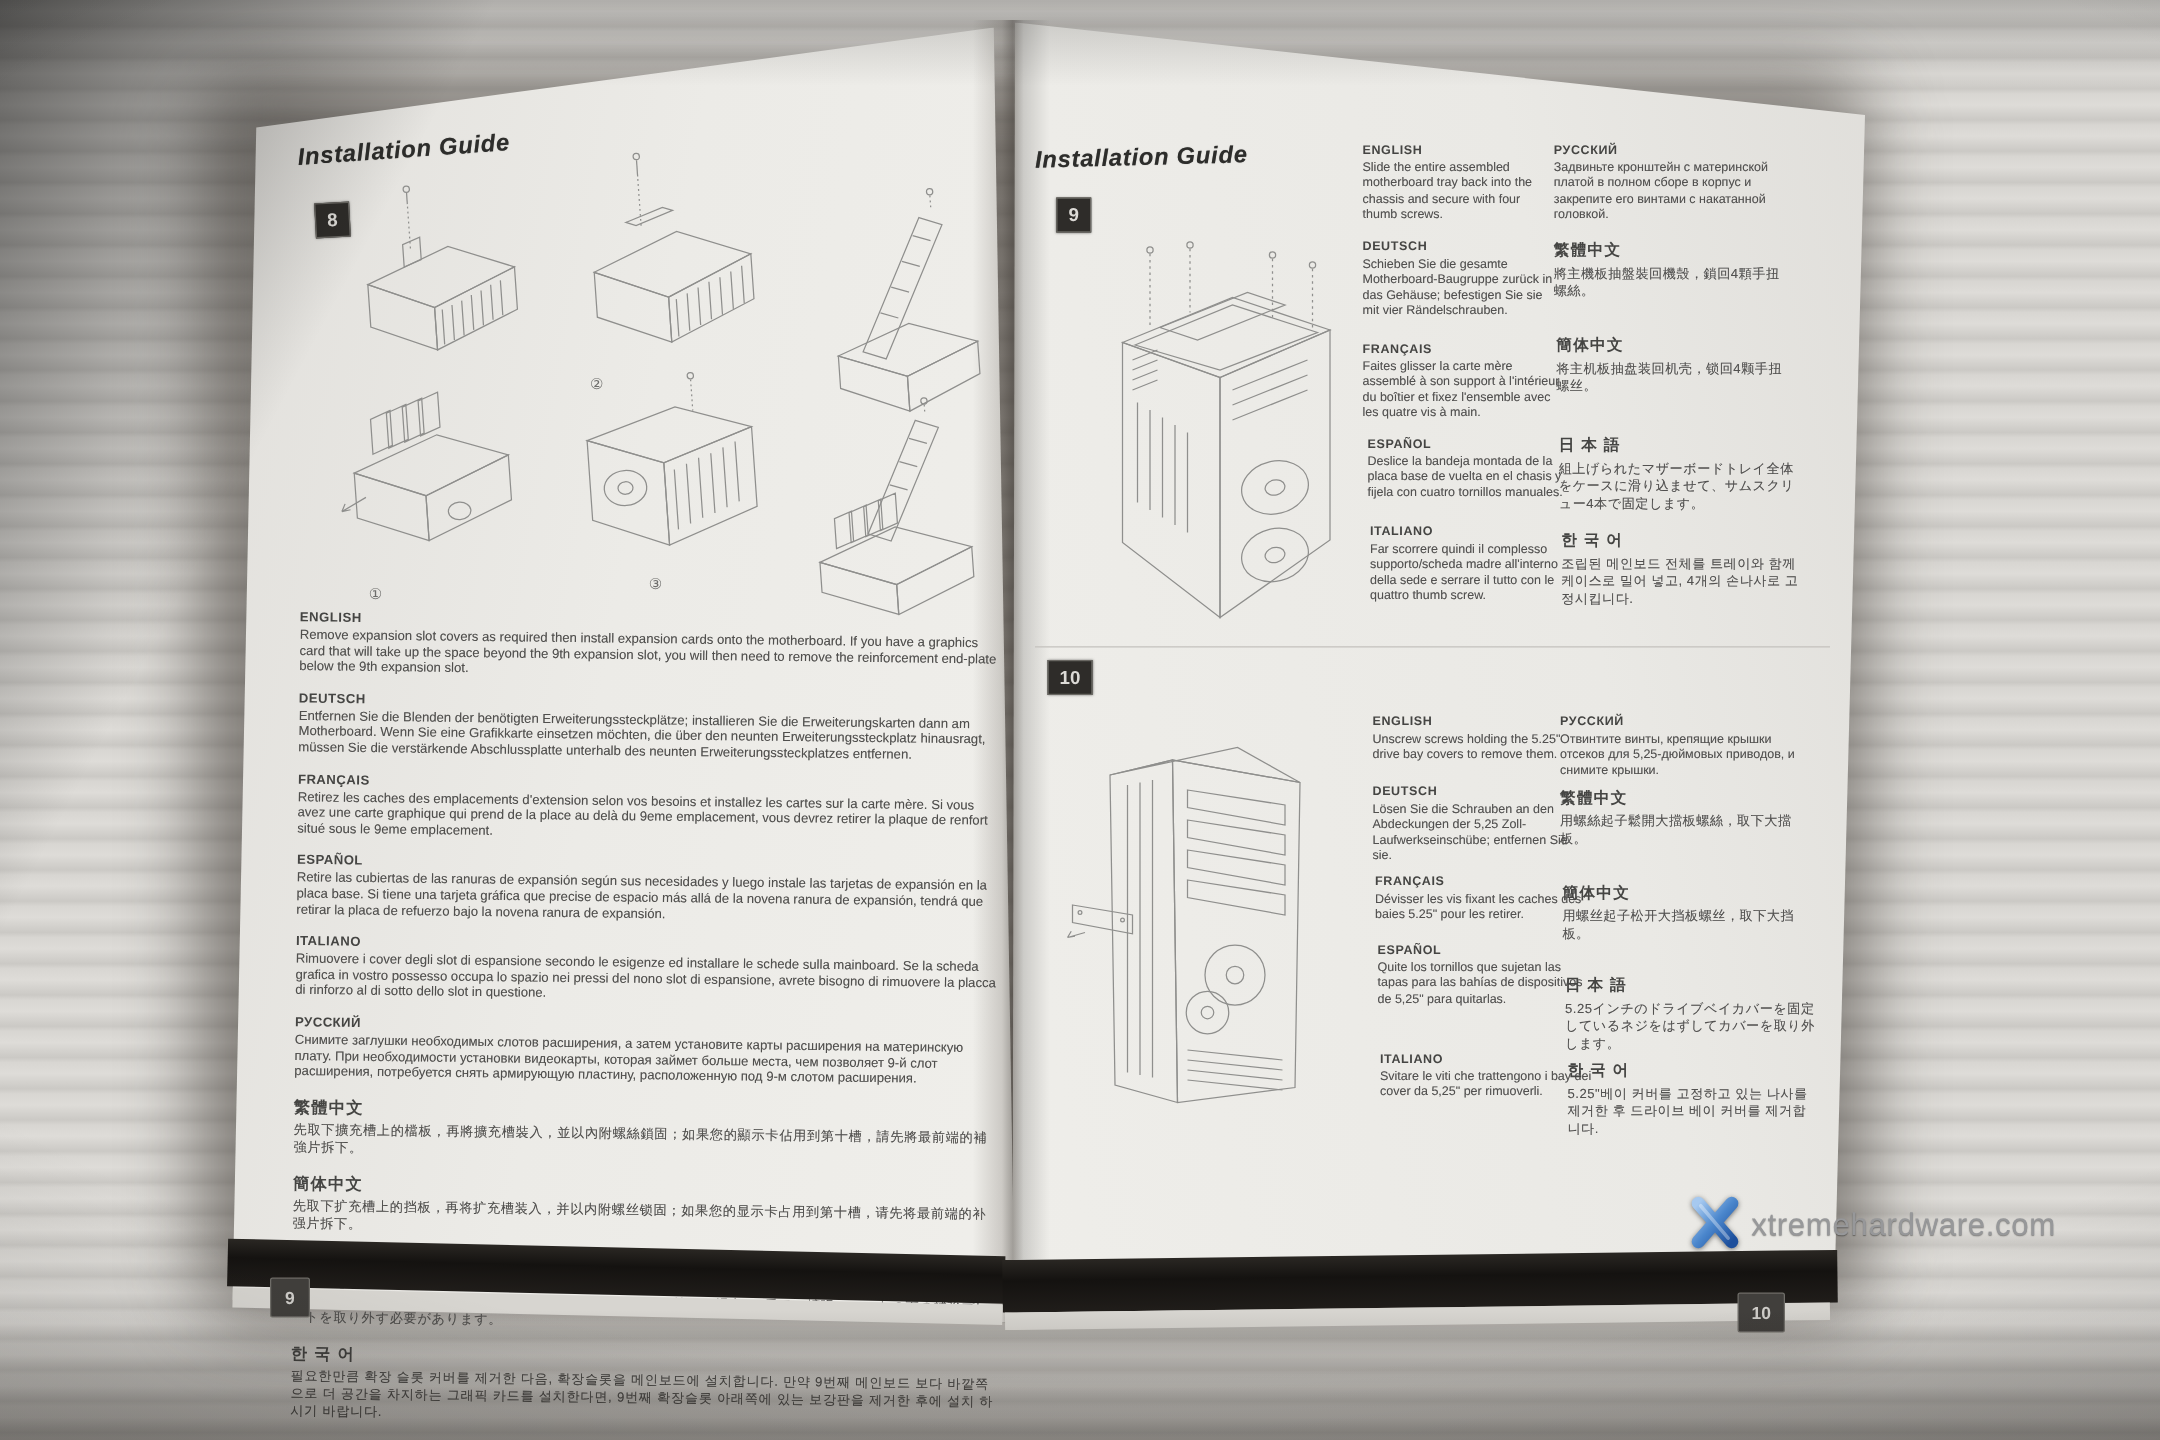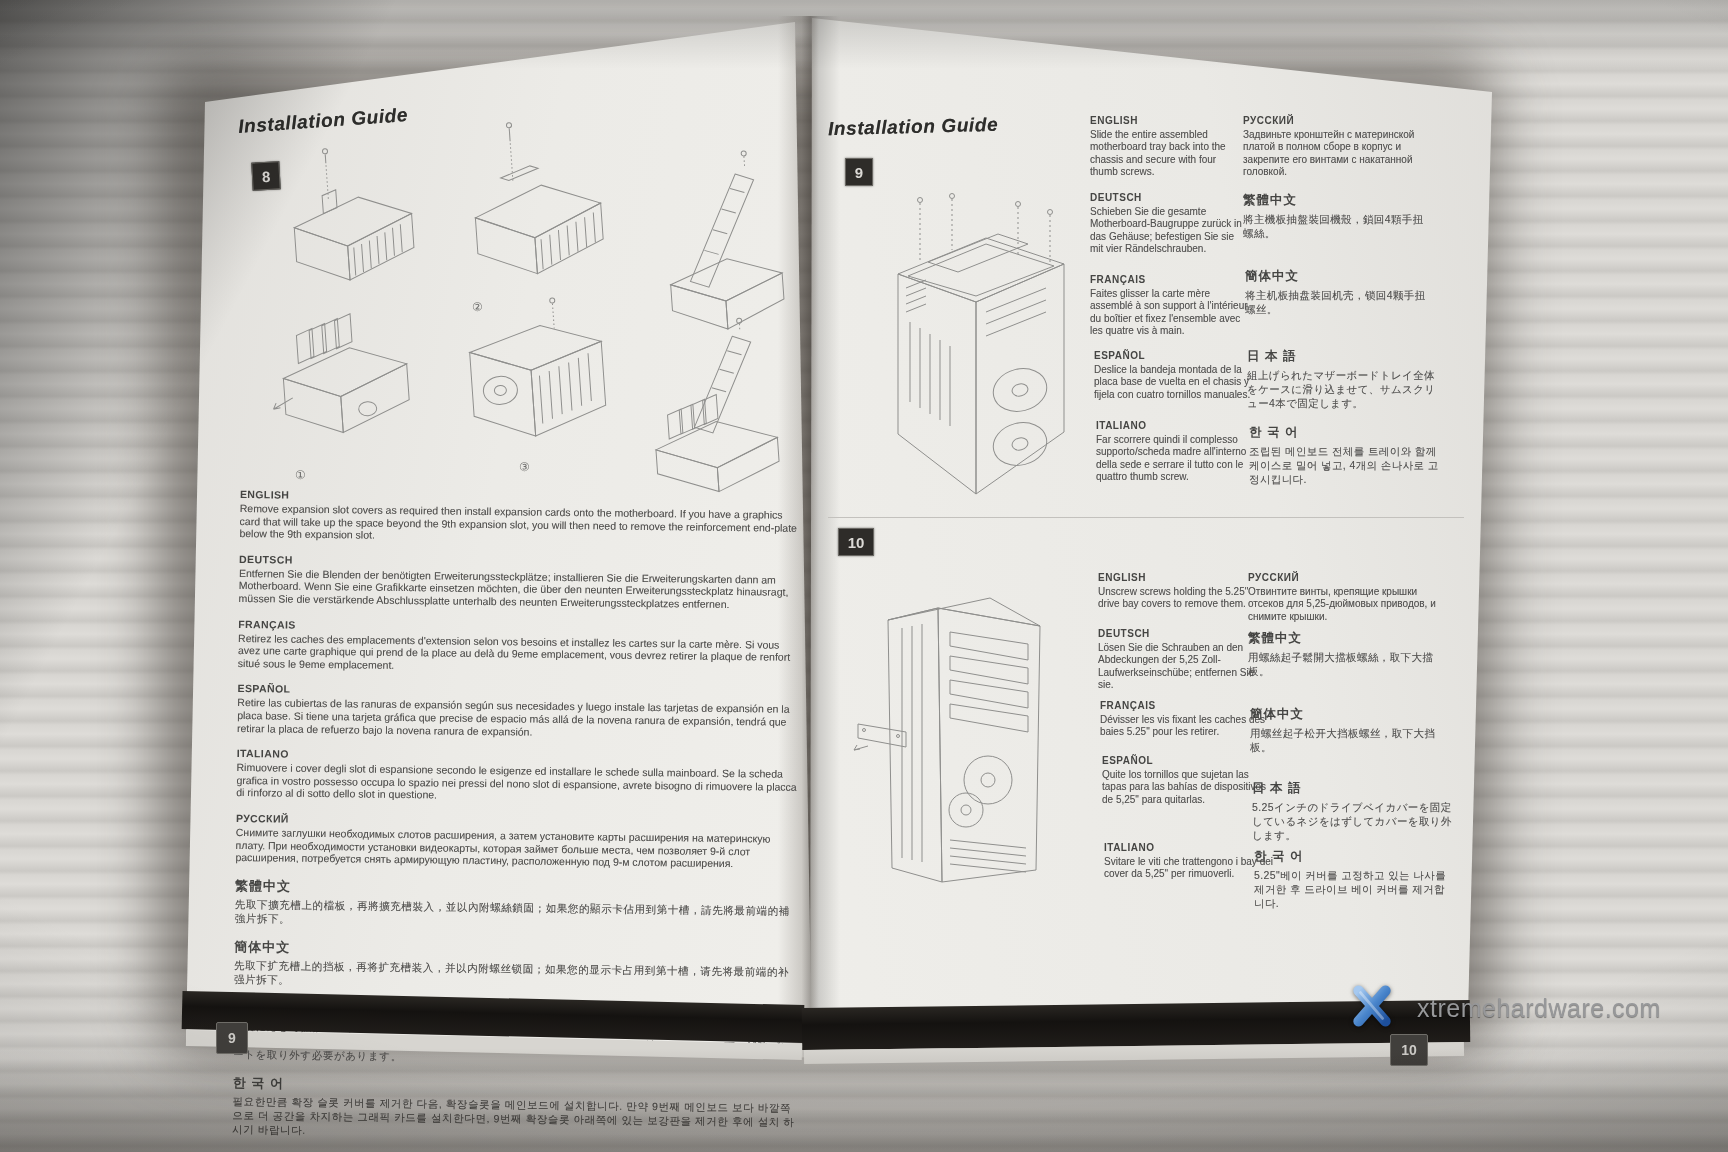--- a/index.html
+++ b/index.html
@@ -47,21 +47,21 @@
   
   .rblock{position:absolute;}
   .rb-h{font-size:10px;font-weight:bold;color:#454543;letter-spacing:.5px;margin-bottom:3px;}
   .rb-p{font-size:10px;line-height:12.4px;color:#525150;text-shadow:0 0 .5px rgba(90,90,90,.4);}
   .rb-cjk .rb-h{font-size:12.5px;letter-spacing:1px;}
   .rb-cjk .rb-p{font-size:10.5px;line-height:14px;letter-spacing:.4px;}
   .divider{position:absolute;left:828px;top:517px;width:636px;height:1px;background:#c3c1bd;}
   .diag{position:absolute;}
   .diag svg{display:block;}
   .callout{position:absolute;font-size:12px;color:#6e6e6c;}
-  .wm{position:absolute;left:1350px;top:984px;display:flex;align-items:center;gap:23px;}
+  .wm{position:absolute;left:1350px;top:956px;display:flex;align-items:center;gap:7px;}
   .wm-text{font-size:25px;color:#97989a;letter-spacing:.5px;text-shadow:0 1px 1px rgba(0,0,0,.4);}
   .dstroke{fill:none;stroke:#8f8f8d;stroke-width:1;}
 </style>
 </head>
 <body>
 
 <div id="stage">
 
   <div class="book-shadow"></div>
 

